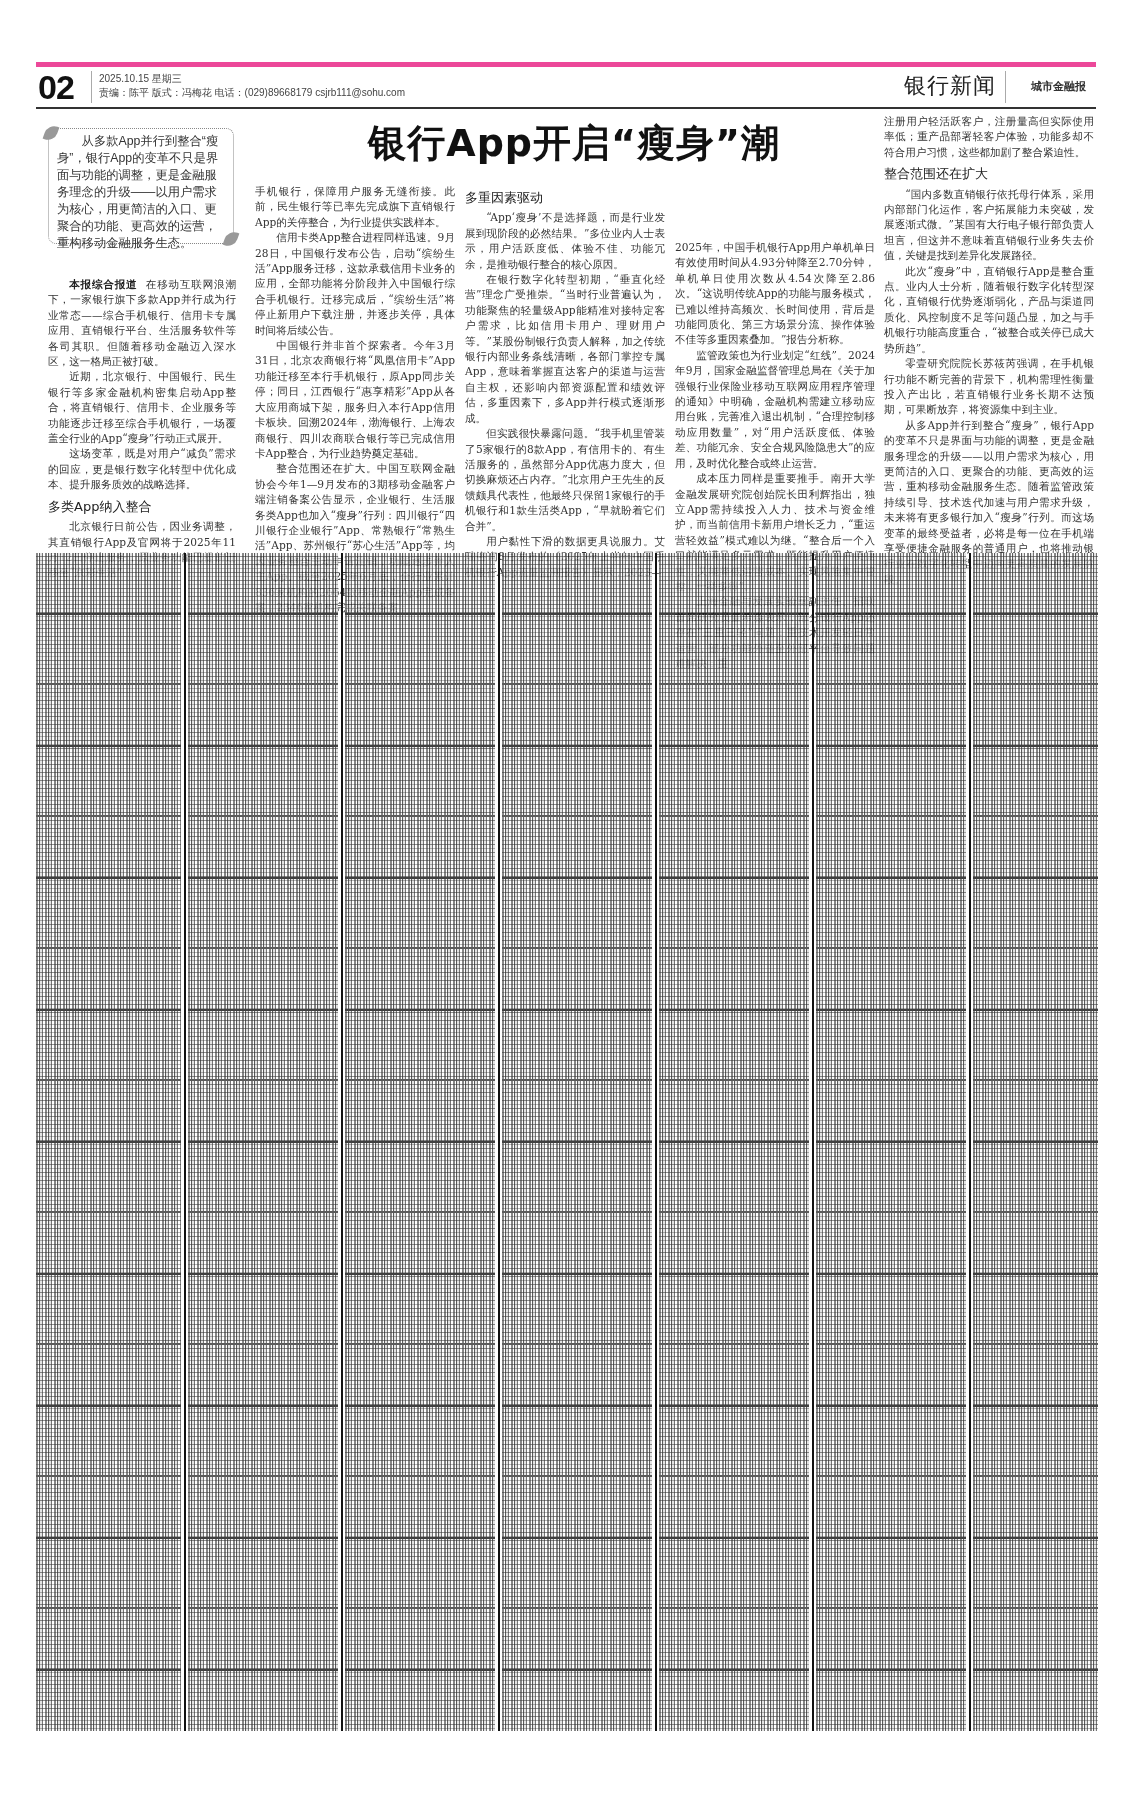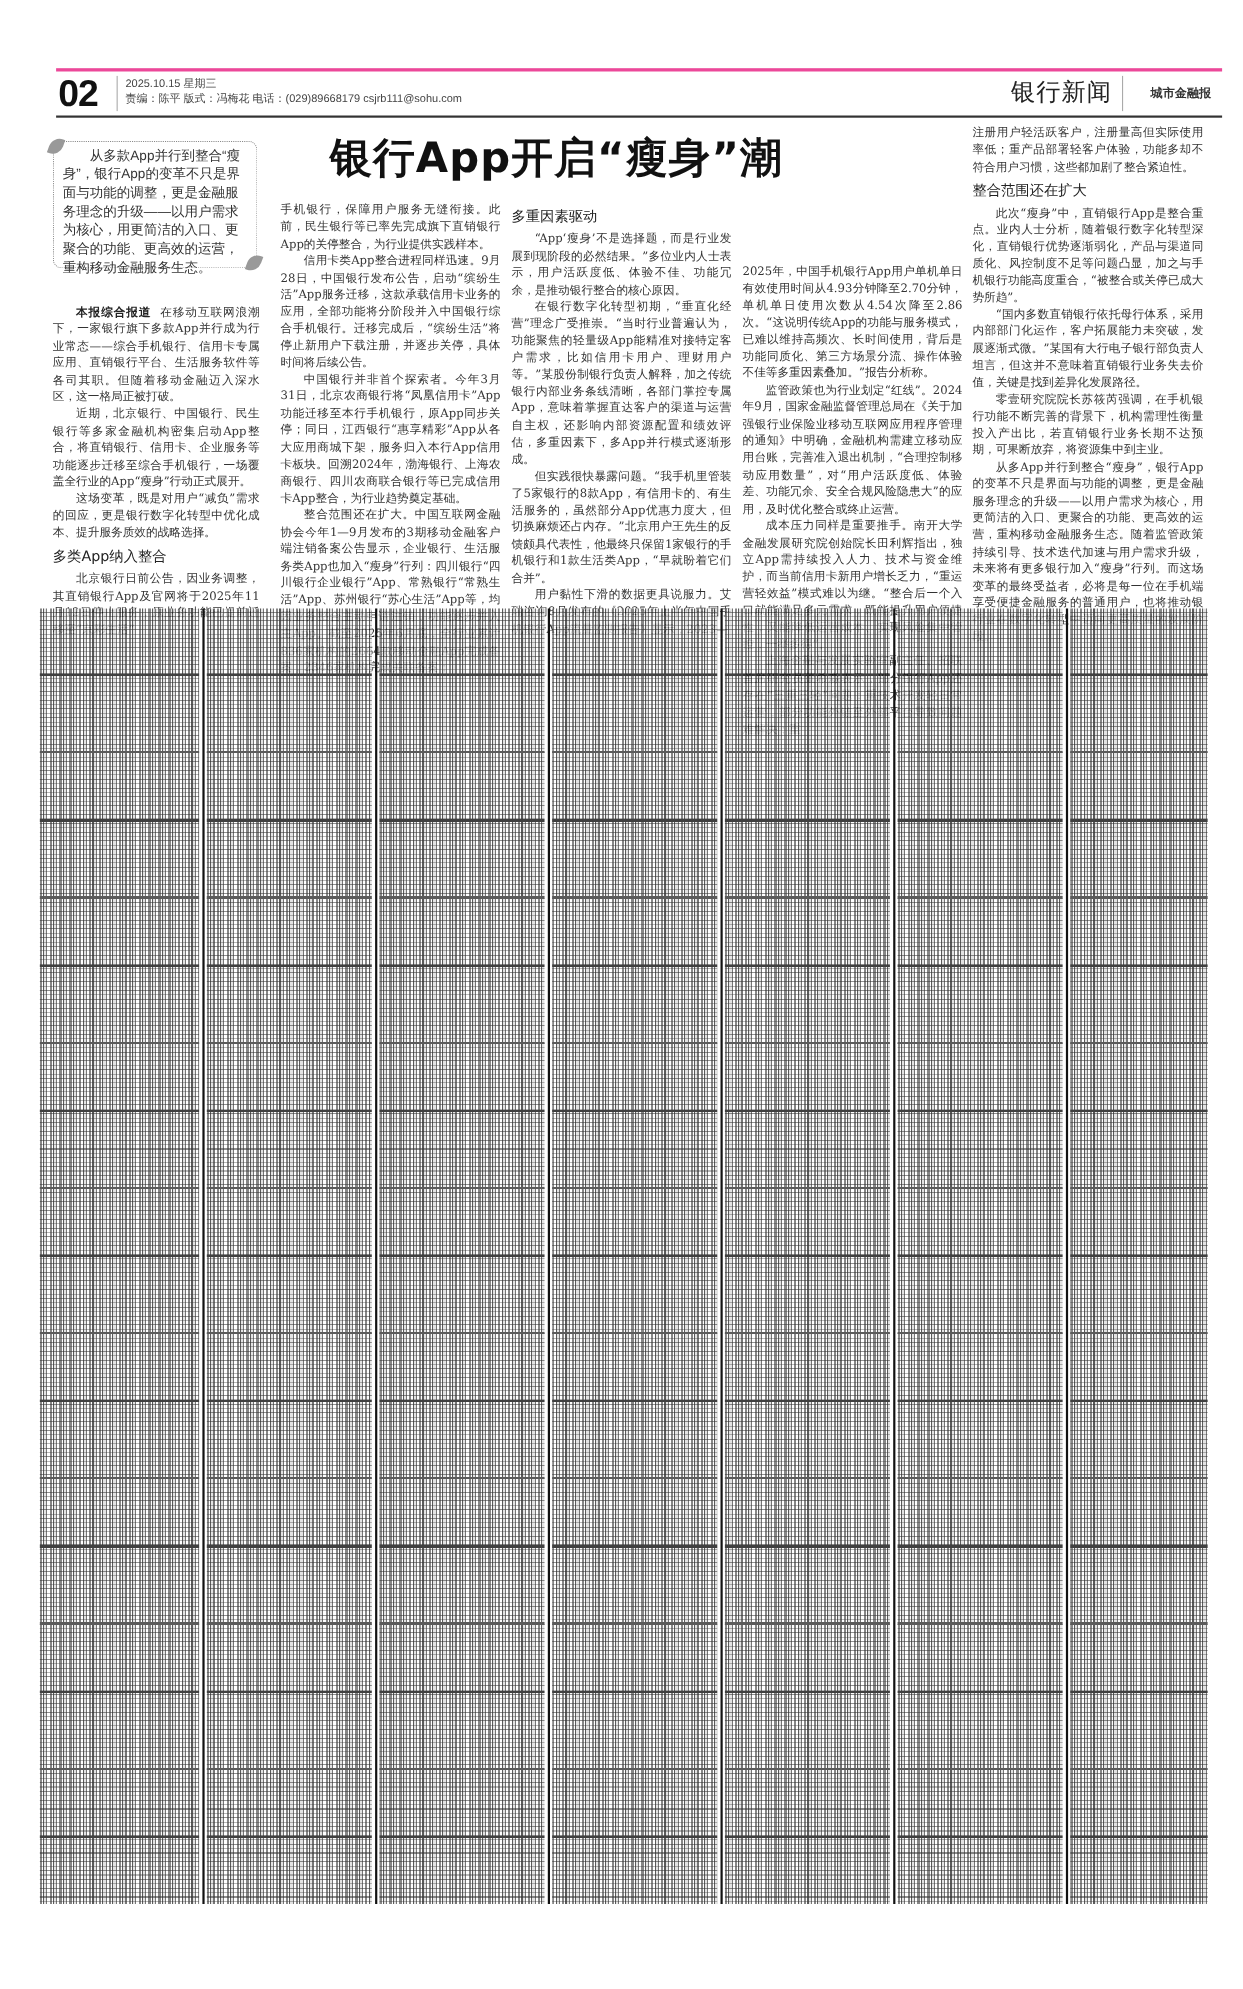--- a/index.html
+++ b/index.html
@@ -1,31 +1,31 @@
 <!DOCTYPE html>
 <html><head>
 <meta charset="utf-8">
 <style>
   html, body { margin:0; padding:0; background:#fff; }
   body { width:1130px; height:1808px; position:relative; overflow:hidden;
          font-family:"DejaVu Serif", serif; color:#222; }
-  .header { position:absolute; left:51px; top:62px; width:1060px; height:40px;
-            border-top:3px solid #ec4899; border-bottom:2px solid #333; }
+  .header { position:absolute; left:36px; top:62px; width:1060px; height:40px;
+            border-top:5px solid #ec4899; border-bottom:2px solid #333; }
   .page-no { position:absolute; left:2px; top:2px; font-family:"Liberation Sans", sans-serif;
              font-size:34px; font-weight:bold; line-height:36px; color:#111; letter-spacing:-1px; }
   .hdr-sep { position:absolute; left:55px; top:4px; width:1px; height:32px; background:#aaa; }
   .hdr-meta { position:absolute; left:63px; top:5px; font-family:"Liberation Sans", sans-serif;
               font-size:10px; color:#444; line-height:14px; }
   .hdr-meta .small { font-size:10px; }
   .hdr-right { position:absolute; right:100px; top:4px; font-family:"DejaVu Sans", sans-serif;
                font-size:22px; color:#222; letter-spacing:1px; }
   .hdr-sep2 { position:absolute; right:90px; top:4px; width:1px; height:32px; background:#aaa; }
   .hdr-paper { position:absolute; right:10px; top:12px; font-size:11px; font-weight:bold; color:#333; }
 
-  .headline { position:absolute; left:300px; top:118px; width:480px; text-align:left;
+  .headline { position:absolute; left:300px; top:118px; width:480px; text-align:right;
               font-family:"DejaVu Sans", sans-serif; font-weight:bold; font-size:38px; color:#111;
               letter-spacing:1px; }
   .pull-quote { position:absolute; left:48px; top:128px; width:186px; height:116px;
                 border:1px dotted #888; border-radius:8px; padding:4px 8px; box-sizing:border-box;
                 font-family:Liberation Sans, sans-serif; font-size:12.3px; line-height:17px; color:#333; }
   .leaf { position:absolute; width:12px; height:16px; background:#999; border-radius:10px 0 10px 0; }
   .leaf.tl { left:-4px; top:-4px; transform:rotate(20deg); }
   .leaf.br { right:-4px; bottom:-4px; transform:rotate(20deg); }
   .pq-text { text-indent:2em; }
 
@@ -104,22 +104,22 @@
 <div class="col c4">
   <p class="noindent">2025年，中国手机银行App用户单机单日有效使用时间从4.93分钟降至2.70分钟，单机单日使用次数从4.54次降至2.86次。“这说明传统App的功能与服务模式，已难以维持高频次、长时间使用，背后是功能同质化、第三方场景分流、操作体验不佳等多重因素叠加。”报告分析称。</p>
   <p>监管政策也为行业划定“红线”。2024年9月，国家金融监督管理总局在《关于加强银行业保险业移动互联网应用程序管理的通知》中明确，金融机构需建立移动应用台账，完善准入退出机制，“合理控制移动应用数量”，对“用户活跃度低、体验差、功能冗余、安全合规风险隐患大”的应用，及时优化整合或终止运营。</p>
   <p>成本压力同样是重要推手。南开大学金融发展研究院创始院长田利辉指出，独立App需持续投入人力、技术与资金维护，而当前信用卡新用户增长乏力，“重运营轻效益”模式难以为继。“整合后一个入口就能满足多元需求，既能提升用户便捷性，又能降低运营成本、实现风险集中管控，一举多得”。</p>
   <p>上海金融与发展实验室副主任、招联首席研究员董希淼表示，部分银行App还存在“三重三轻”问题：重技术开发轻日常运营，部分功能外链至外部平台导致问题难解决；重</p>
 </div>
 
 <div class="col c5">
   <p class="noindent">注册用户轻活跃客户，注册量高但实际使用率低；重产品部署轻客户体验，功能多却不符合用户习惯，这些都加剧了整合紧迫性。</p>
   <h3>整合范围还在扩大</h3>
+  <p>“国内多数直销银行依托母行体系，采用内部部门化运作，客户拓展能力未突破，发展逐渐式微。”某国有大行电子银行部负责人坦言，但这并不意味着直销银行业务失去价值，关键是找到差异化发展路径。</p>
   <p>此次“瘦身”中，直销银行App是整合重点。业内人士分析，随着银行数字化转型深化，直销银行优势逐渐弱化，产品与渠道同质化、风控制度不足等问题凸显，加之与手机银行功能高度重合，“被整合或关停已成大势所趋”。</p>
-  <p>“国内多数直销银行依托母行体系，采用内部部门化运作，客户拓展能力未突破，发展逐渐式微。”某国有大行电子银行部负责人坦言，但这并不意味着直销银行业务失去价值，关键是找到差异化发展路径。</p>
   <p>零壹研究院院长苏筱芮强调，在手机银行功能不断完善的背景下，机构需理性衡量投入产出比，若直销银行业务长期不达预期，可果断放弃，将资源集中到主业。</p>
   <p>从多App并行到整合“瘦身”，银行App的变革不只是界面与功能的调整，更是金融服务理念的升级——以用户需求为核心，用更简洁的入口、更聚合的功能、更高效的运营，重构移动金融服务生态。随着监管政策持续引导、技术迭代加速与用户需求升级，未来将有更多银行加入“瘦身”行列。而这场变革的最终受益者，必将是每一位在手机端享受便捷金融服务的普通用户，也将推动银行业在数字化转型中迈向更高质量的发展阶段。</p>
 </div>
 
 <div class="table-region">
   <div class="tcol" style="left:0;width:145px"></div>
   <div class="tdiv" style="left:148px"></div>
   <div class="tcol" style="left:152px;width:150px"></div>
   <div class="tdiv" style="left:305px"></div>
   <div class="tcol" style="left:309px;width:150px"></div>

